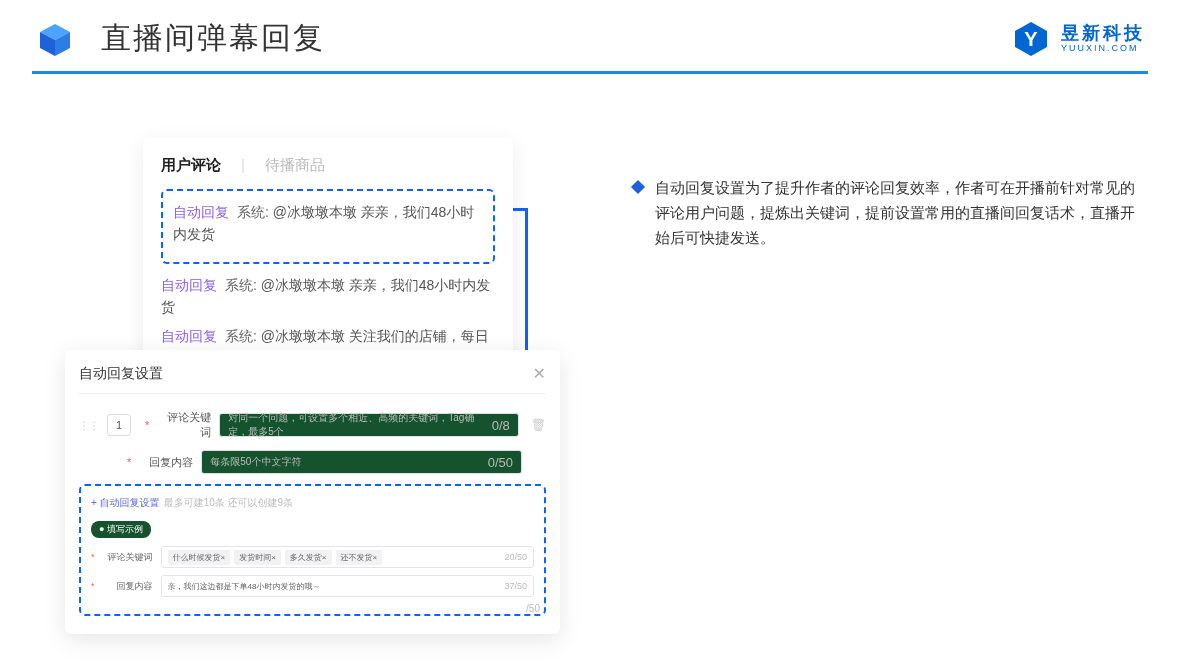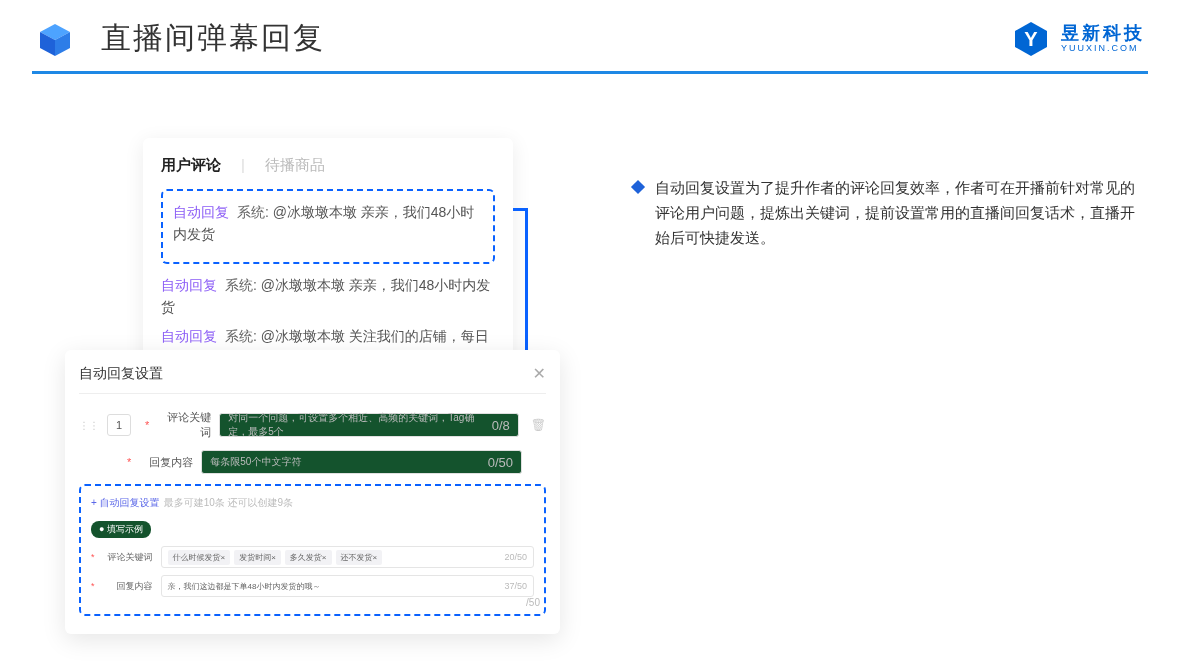--- a/index.html
+++ b/index.html
@@ -46,21 +46,21 @@
 
 .example-block { border: 2.5px dashed #0a62ff; border-radius: 6px; padding: 10px 10px 10px 10px; margin-top: 8px; position: relative; }
 .add-link { color: #5a67e8; font-size: 10px; margin-bottom: 8px; display: flex; align-items: center; gap: 4px; }
 .add-link .muted { color: #bbb; }
 .chip-purple { background: #14532d; color: #fff; font-size: 9px; padding: 2px 8px; border-radius: 8px; display: inline-block; margin-bottom: 8px; }
 .ex-row { display: flex; align-items: center; gap: 8px; font-size: 9px; margin-bottom: 7px; }
 .ex-lbl { color: #666; width: 50px; text-align: right; }
 .tag-box { flex: 1; height: 22px; border: 1px solid #e5e5e5; border-radius: 3px; display: flex; align-items: center; padding: 0 6px; gap: 4px; background: #fff; }
 .tag { background: #f2f2f5; color: #666; font-size: 8px; padding: 2px 5px; border-radius: 2px; }
 .tag-count { margin-left: auto; color: #bbb; font-size: 9px; }
-.extra-count { position: absolute; right: 20px; bottom: 26px; font-size: 10px; color: #bbb; }
+.extra-count { position: absolute; right: 20px; bottom: 20px; font-size: 10px; color: #bbb; }
 
 .connector-h { position: absolute; height: 2.5px; background: #0a62ff; }
 .connector-v { position: absolute; width: 2.5px; background: #0a62ff; }
 
 .section-title-row { display: flex; align-items: center; gap: 14px; margin-bottom: 36px; }
 .dot-icon { width: 30px; height: 30px; position: relative; }
 .section-title { font-size: 22px; color: #333; font-weight: 400; }
 
 .bullet { display: flex; gap: 12px; margin-bottom: 36px; padding-left: 58px; }
 .diamond { width: 10px; height: 10px; background: #1e62d9; transform: rotate(45deg); margin-top: 6px; flex-shrink: 0; }

